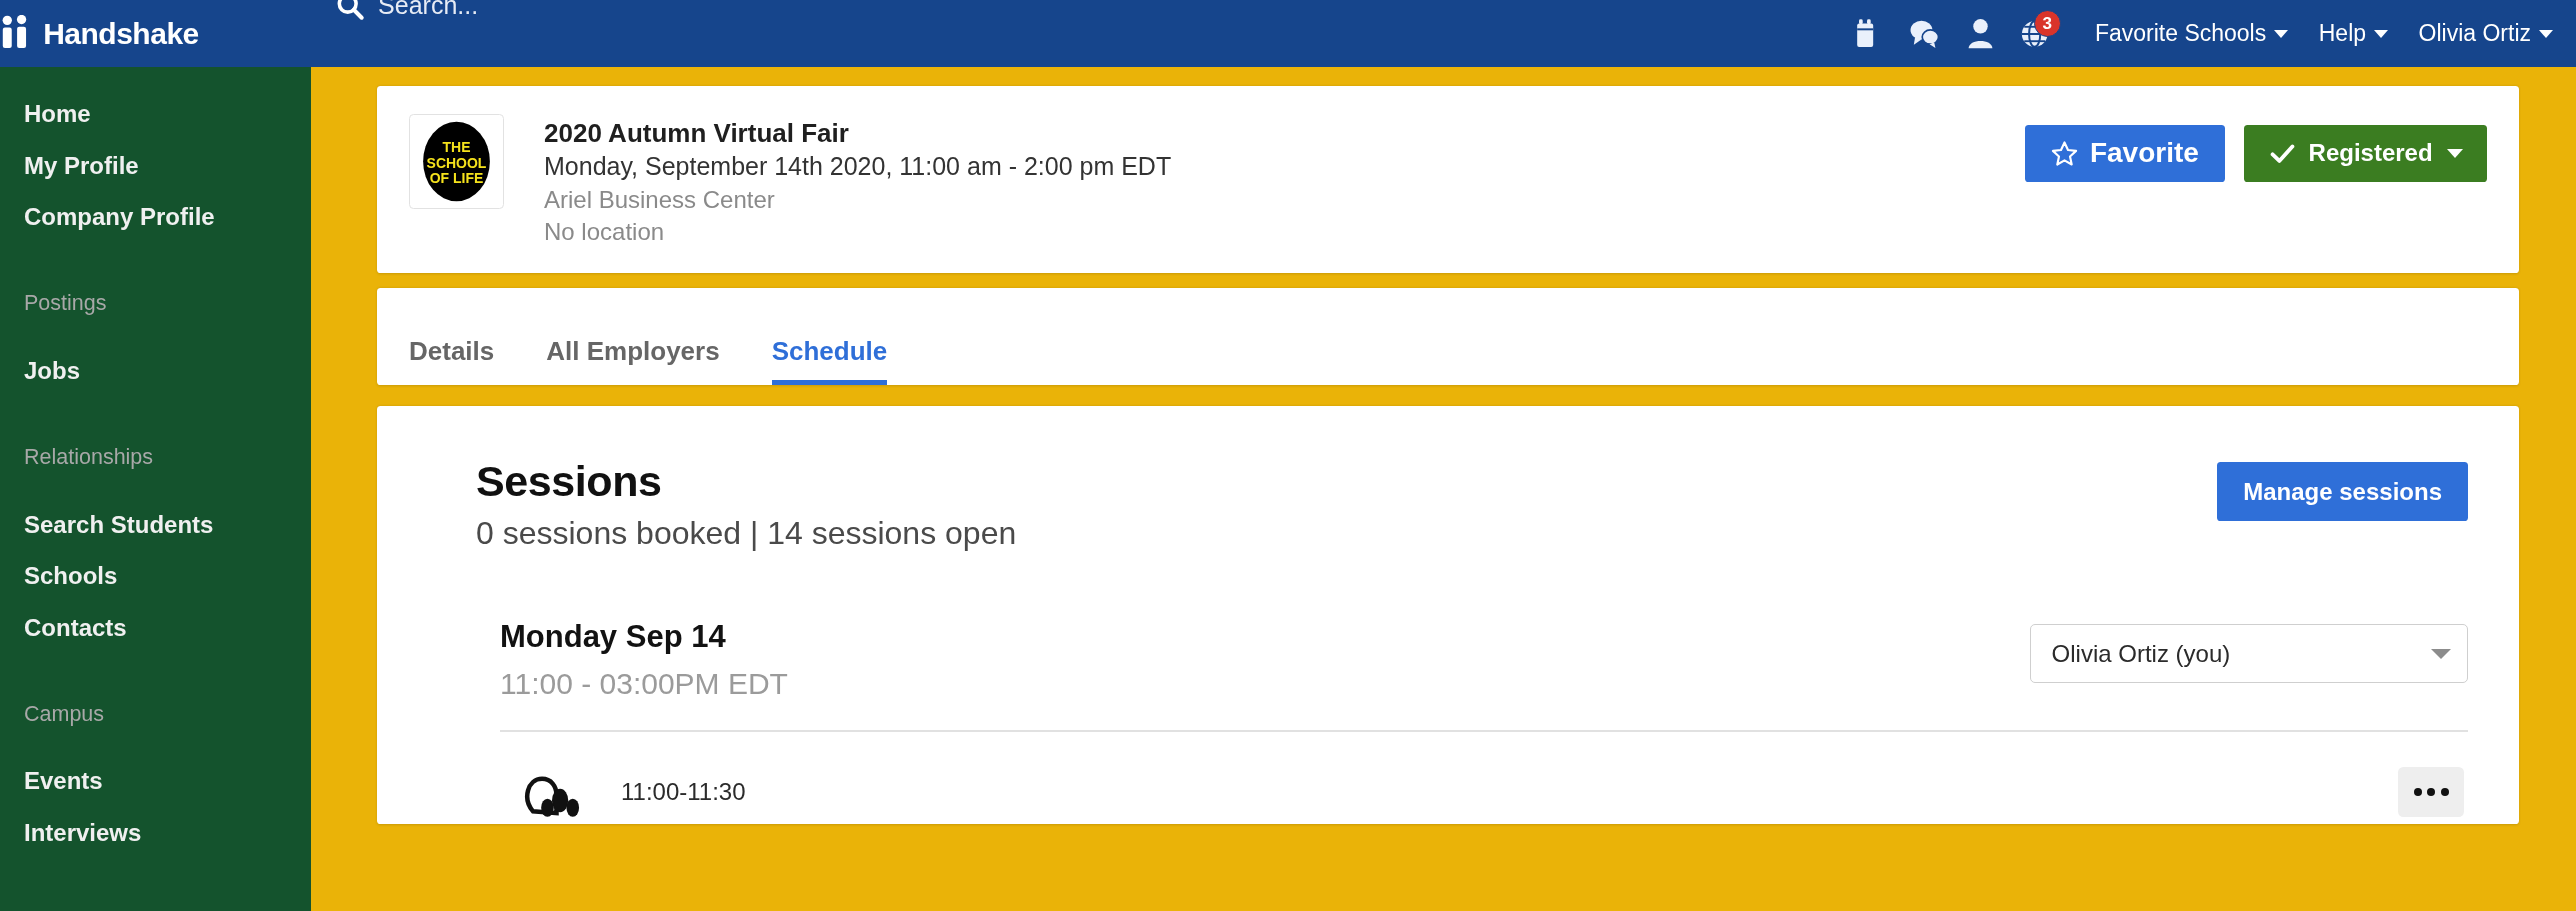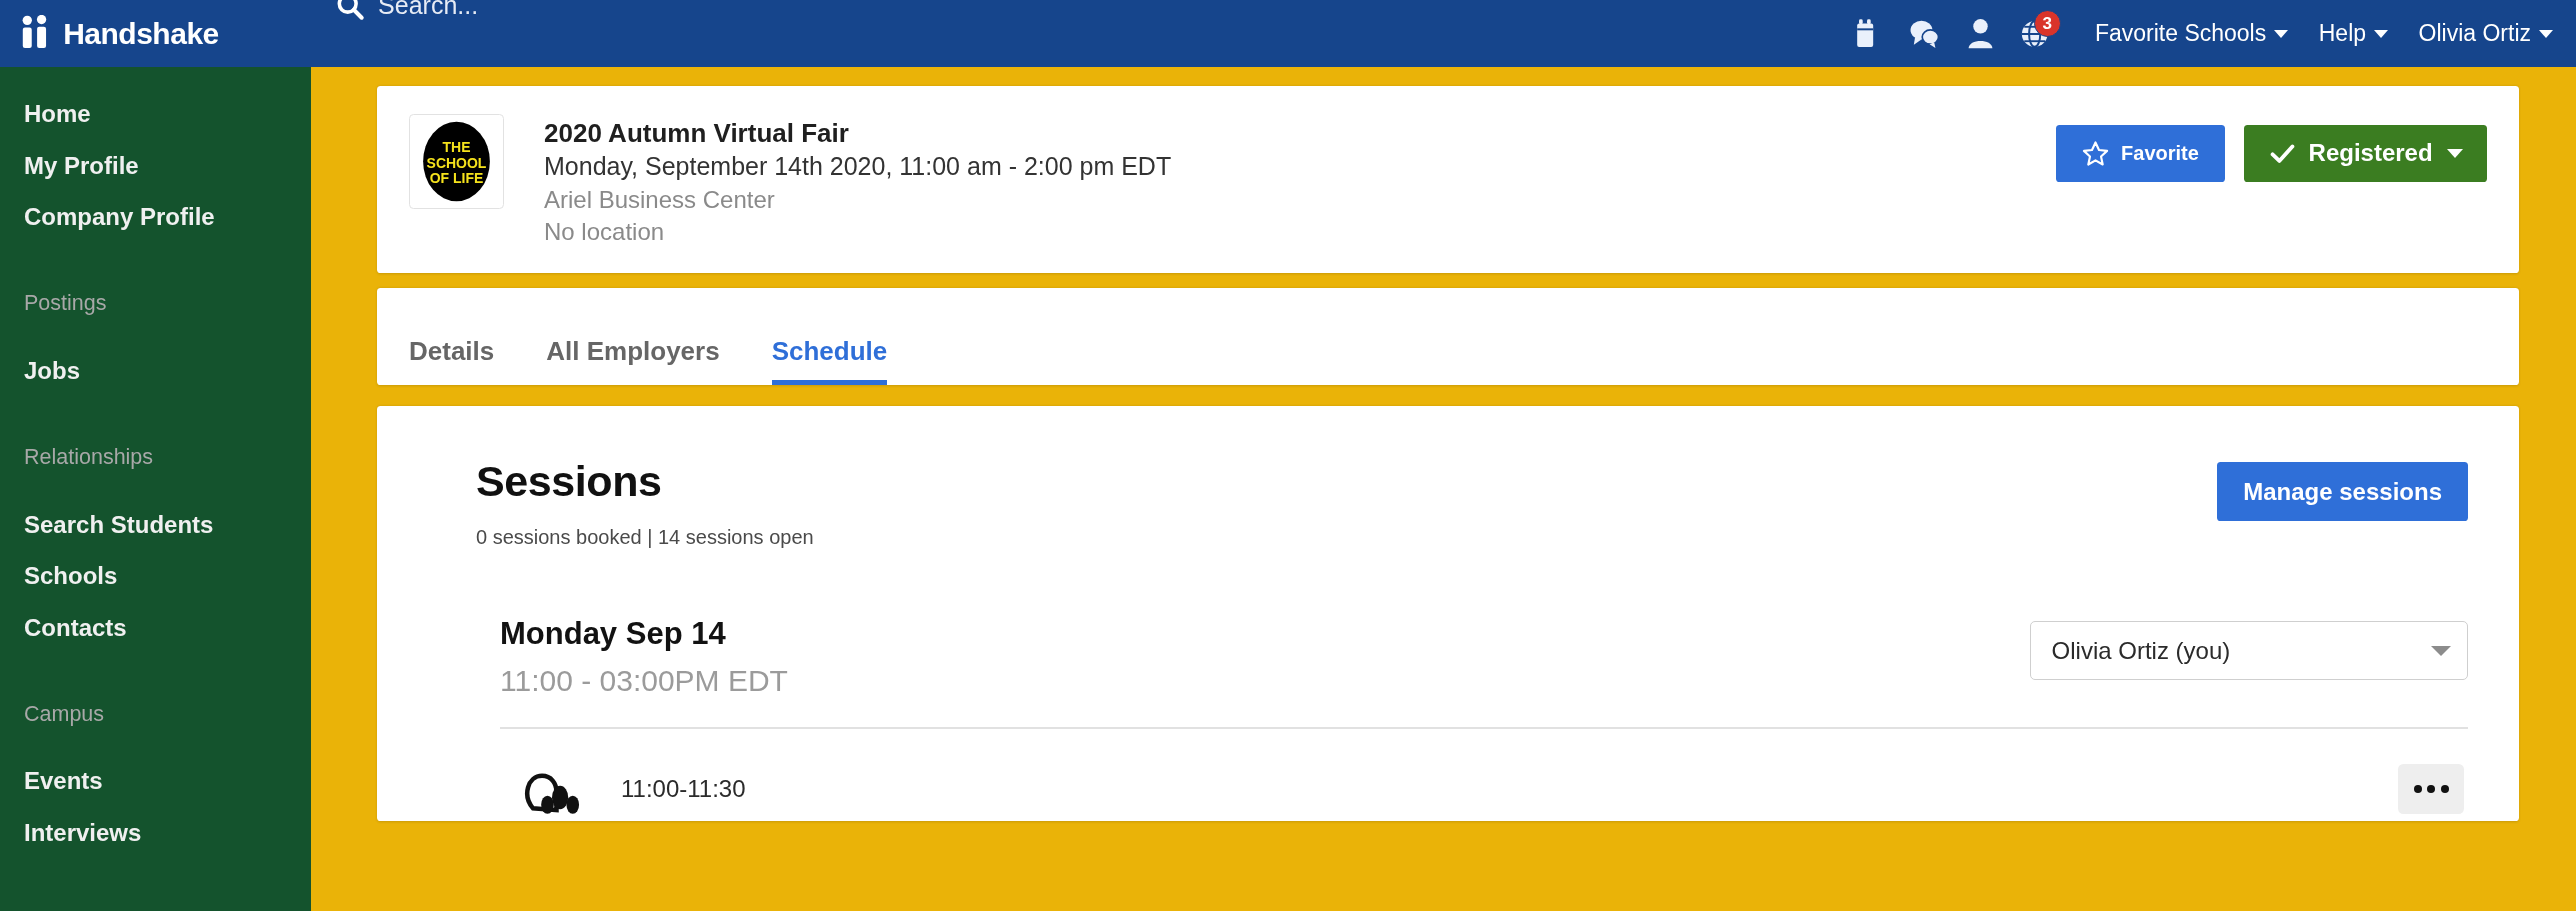--- a/index.html
+++ b/index.html
@@ -13,21 +13,20 @@
   
   .topnav {
     position: absolute; top: 0; left: 0;
     width: 2576px; height: 67px;
     background: #16458c;
     display: flex; align-items: center;
   }
   .brand {
     display: flex; align-items: center;
     width: 311px; height: 67px;
-    padding-left: 20px;
   }
   .brand-mark { display: block; margin-right: 7.2px; }
   .brand-text {
     color: #ffffff; font-size: 30px; font-weight: bold;
     letter-spacing: -0.5px;
   }
   .searchbox {
     display: flex; align-items: flex-start;
     margin-left: 24px; height: 85px;
   }
@@ -116,21 +115,21 @@
 
   .ev-actions { margin-left: auto; display: flex; align-items: flex-start; padding-top: 10.8px; }
   .btn {
     border: none; border-radius: 3.6px; cursor: pointer;
     font-family: "Liberation Sans", sans-serif;
     display: inline-flex; align-items: center; justify-content: center;
     white-space: nowrap;
   }
   .btn-fav {
     background: #2f6fd8; color: #fff;
-    font-size: 20px; font-weight: bold;
+    font-size: 28px; font-weight: bold;
     height: 57px; padding: 0 26px;
   }
   .btn-reg {
     background: #3b7d21; color: #fff;
     font-size: 24px; font-weight: bold;
     height: 57px; padding: 0 24px; margin-left: 19px;
   }
   .btn-ico { margin-right: 11.7px; display:flex; }
   .caret-dk {
     display:inline-block; margin-left: 14.4px;
@@ -146,21 +145,21 @@
     font-size: 26px; font-weight: bold; color: #666666;
     margin-right: 52px; padding-bottom: 13px;
     border-bottom: 5.4px solid transparent; cursor: pointer;
   }
   .tab.active { color: #2f6fd8; border-bottom-color: #2f6fd8; }
 
   
   .sessions-card { margin-top: 20.6px; padding: 51px 51px 0 99px; }
   .sess-top { display: flex; align-items: flex-start; }
   .sess-title { font-size: 43px; font-weight: bold; color: #111111; letter-spacing: -0.4px; }
-  .sess-sub { font-size: 20px; color: #4a4a4a; margin-top: 20px; }
+  .sess-sub { font-size: 32px; color: #4a4a4a; margin-top: 9px; }
   .btn-manage {
     background: #2f6fd8; color: #fff;
     font-size: 24px; font-weight: bold;
     height: 59px; padding: 0 26px; margin-left: auto; margin-top: 5.4px;
   }
 
   .day-block { margin-top: 67px; padding-left: 24px; }
   .day-row { display: flex; align-items: flex-start; }
   .day-title { font-size: 31px; font-weight: bold; color: #121212; }
   .day-time  { font-size: 30px; color: #9b9b9b; margin-top: 12.6px; }

